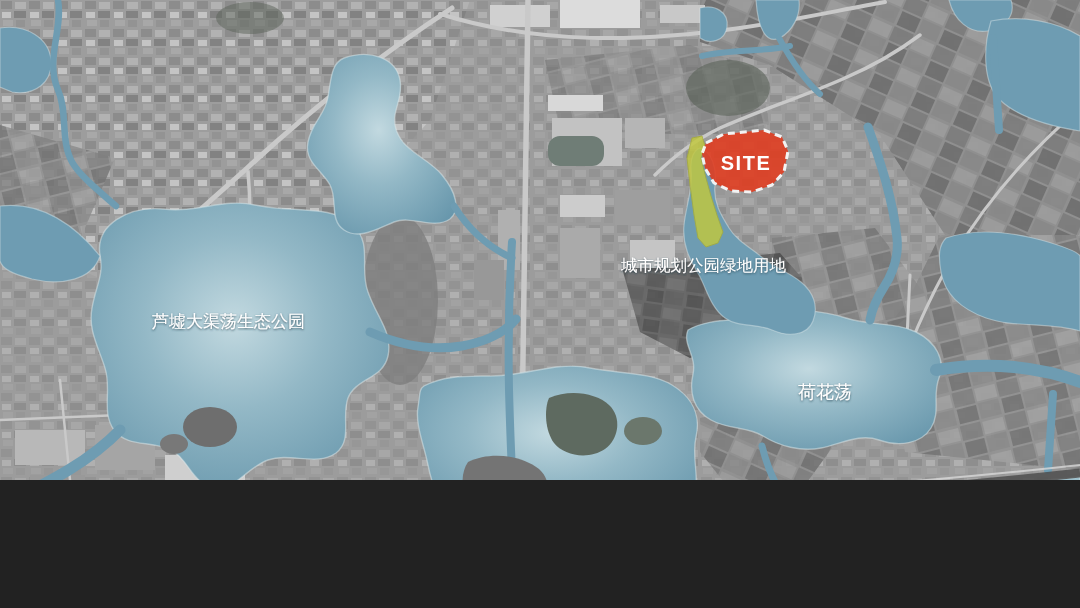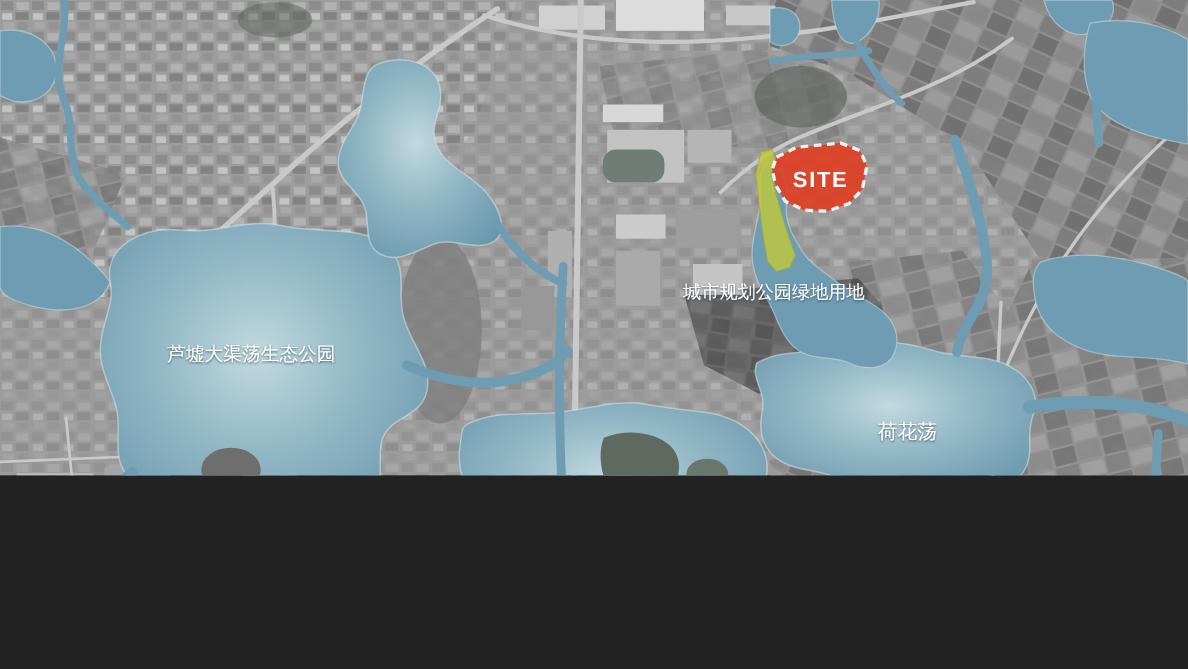--- a/index.html
+++ b/index.html
@@ -1,16 +1,16 @@
 <!DOCTYPE html>
 <html style="--water: #6e9cb2; --water-light: #c2d9e0; --land: #9a9a9a; --site-red: #e23b1e; --green-land: #c2c83e; --label-text: #ffffff;"><head>
 <meta charset="utf-8">
 <style>
   html,body { margin:0; padding:0; background:#222; }
-  .stage { width:1080px; height:432px; position:relative; overflow:hidden;
+  .stage { width:1080px; height:480px; position:relative; overflow:hidden;
            font-family:"Liberation Sans","DejaVu Sans",sans-serif; }
   svg { display:block; }
   .lake  { fill:url(#lakeGrad); stroke:#dde9ec; stroke-width:1.4; stroke-opacity:.5; }
   .pool  { fill:var(--water); stroke:#dde9ec; stroke-width:1.2; stroke-opacity:.45; }
   .canal { fill:none; stroke:var(--water); stroke-linecap:round; }
   .road  { fill:none; stroke:#c9c9c9; stroke-linecap:round; }
   .map-label { fill:var(--label-text); font-family:"Liberation Sans","DejaVu Sans",sans-serif; }
   .site-text { font-weight:bold; letter-spacing:1.5px; }
 </style>
 </head>

